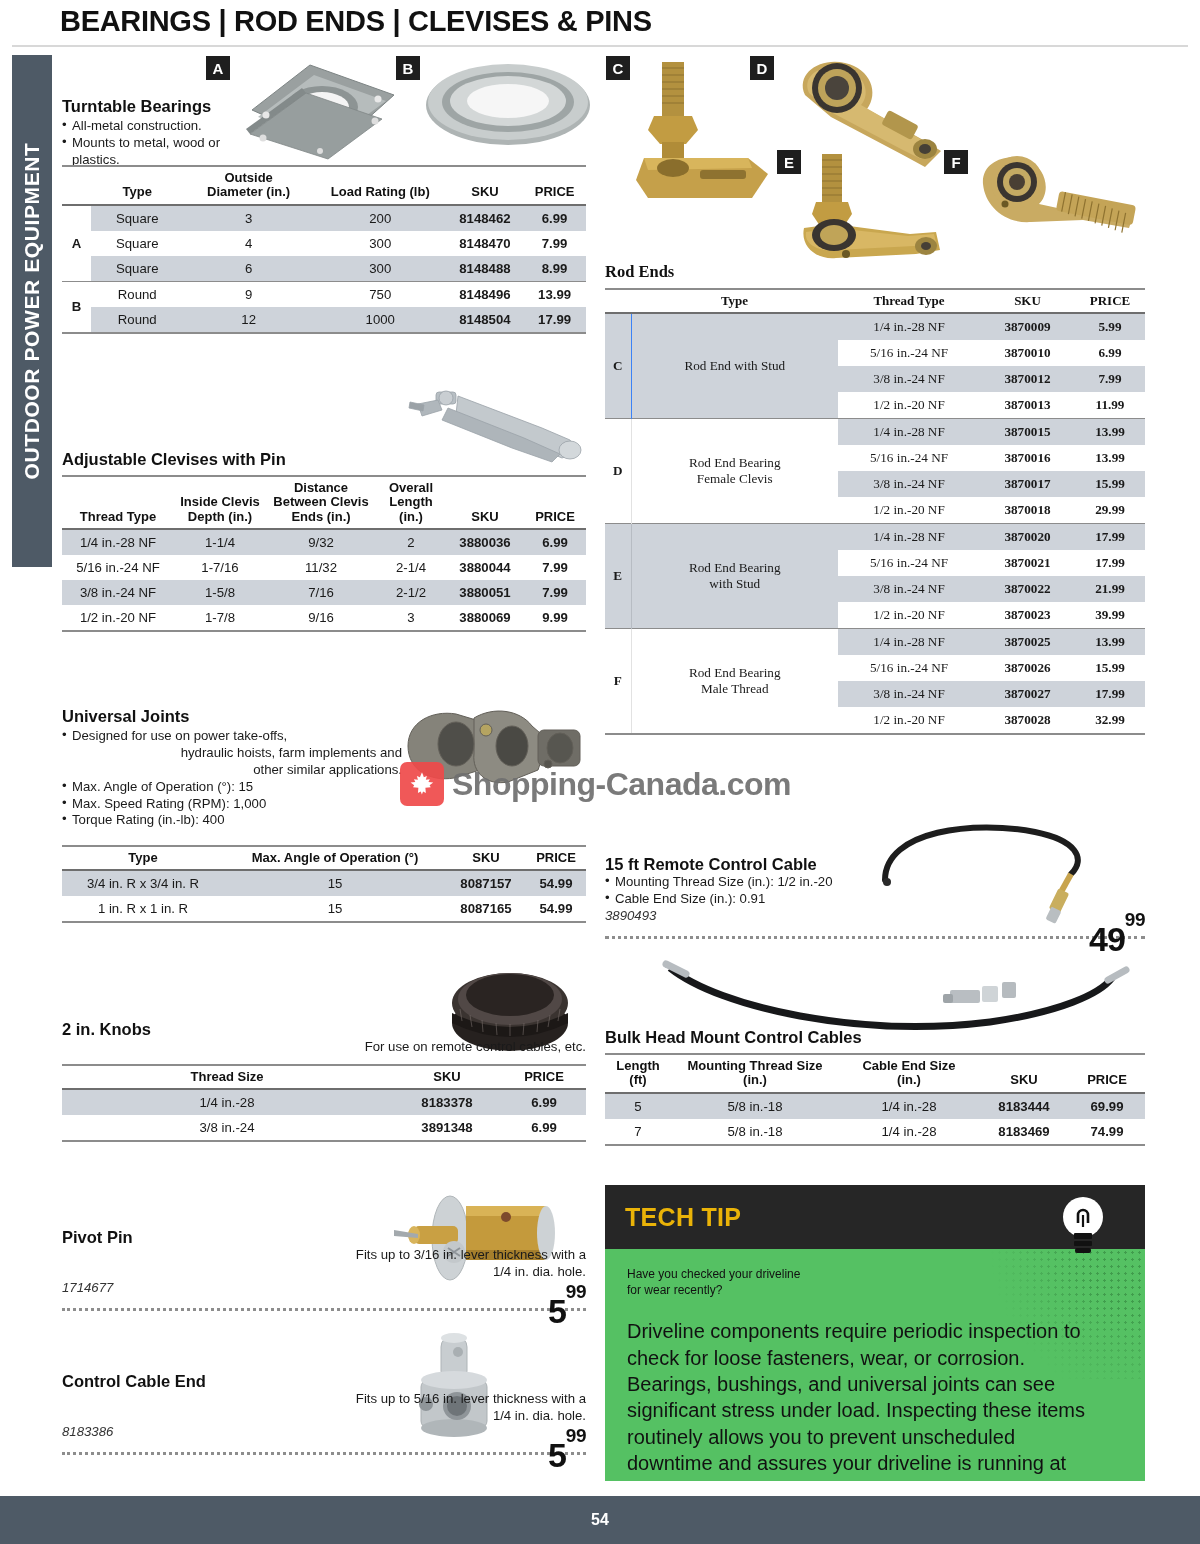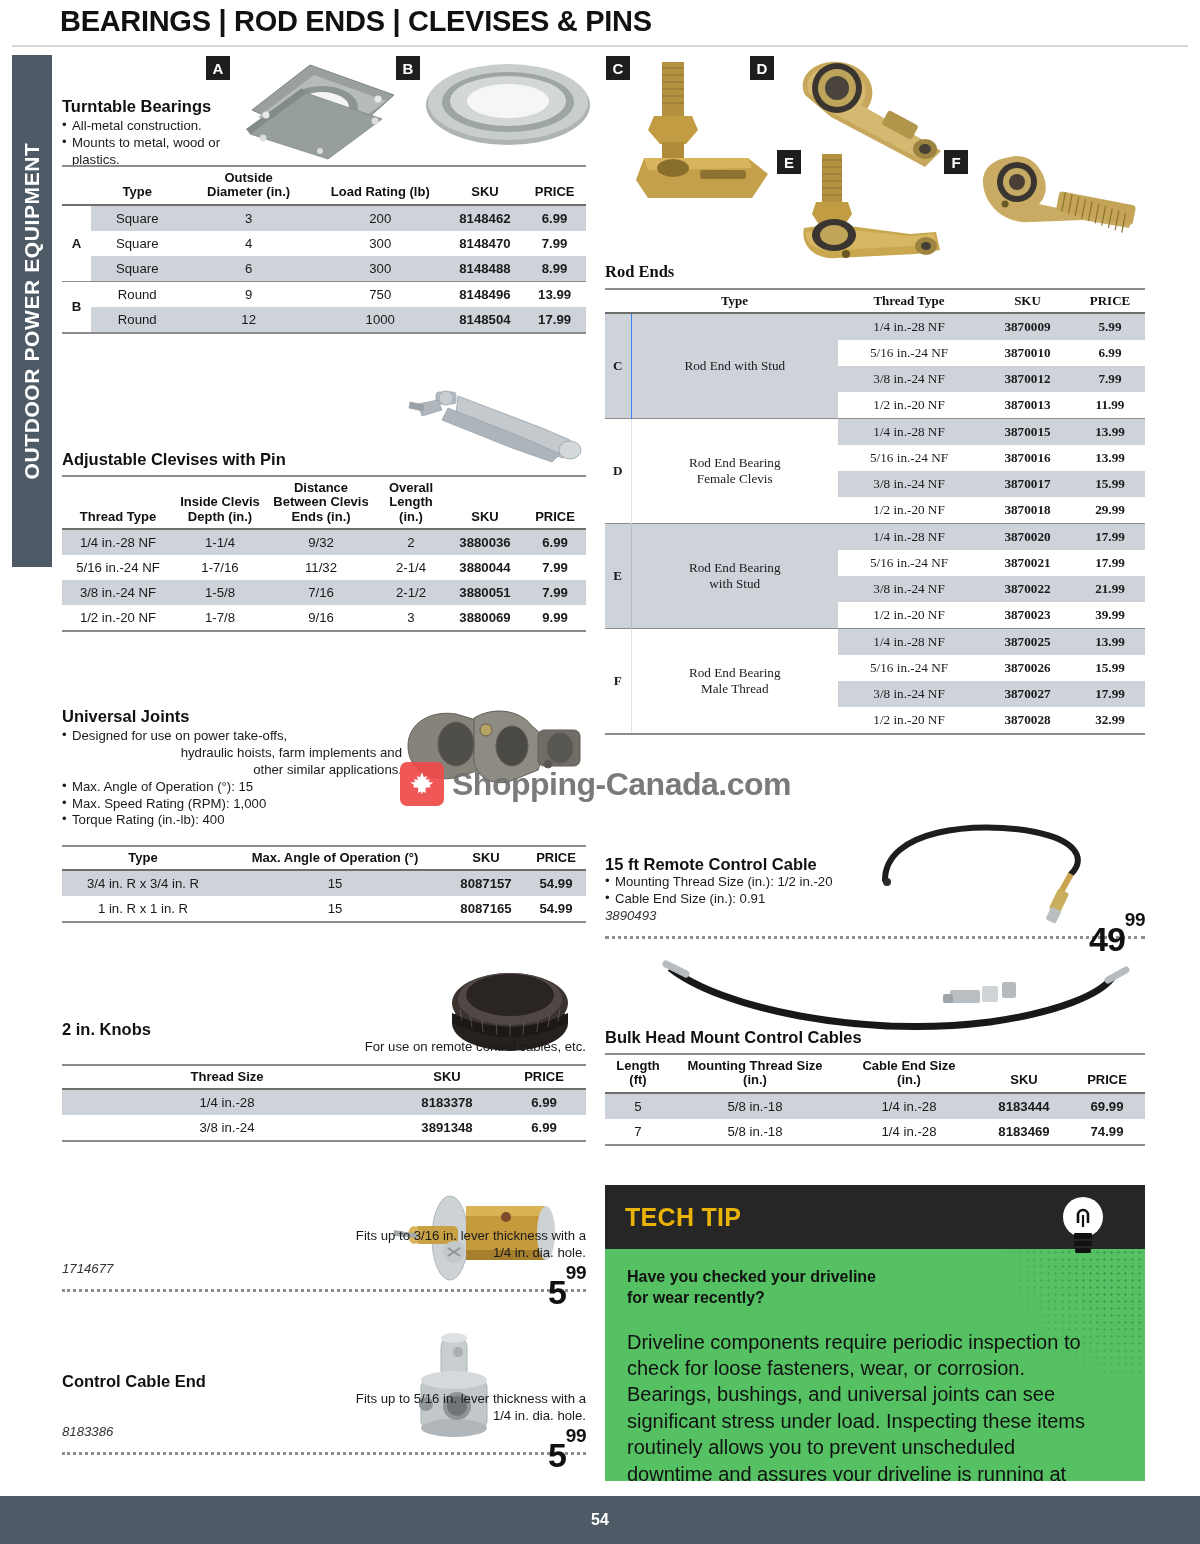--- a/index.html
+++ b/index.html
@@ -95,21 +95,21 @@
   .techtip-head {
     height: 64px; background: #262626; color: #eab308;
     font-size: 25px; font-weight: bold; letter-spacing: 0.3px;
     display:flex; align-items:center; padding-left: 20px;
     position: relative;
   }
   .techtip-body {
     height: 232px; background: #55c163; padding: 18px 22px 0 22px; position: relative;
     overflow: hidden;
   }
-  .techtip-q { font-size: 16px; font-weight: bold; color:#111; line-height:1.3; }
+  .techtip-q { font-size: 12px; font-weight: normal; color:#111; line-height:1.3; }
   .techtip-p { font-size: 20px; color:#111; line-height:1.32; margin-top: 20px; }
   .bulb { position: absolute; right: 38px; top: 8px; z-index: 6; }
   .halftone {
     position:absolute; right:0; top:0; width: 170px; height: 130px;
     background-image: radial-gradient(#2f7f3a 1.1px, transparent 1.2px);
     background-size: 7px 7px;
     opacity: 0.55;
     -webkit-mask-image: radial-gradient(circle at 100% 0%, #000 30%, transparent 72%);
     mask-image: radial-gradient(circle at 100% 0%, #000 30%, transparent 72%);
     pointer-events:none;
@@ -453,20 +453,21 @@
     <ellipse cx="168" cy="43" rx="9" ry="27" fill="#cdd2d5"></ellipse>
     <rect x="36" y="36" width="44" height="18" rx="5" fill="#c9a043"></rect>
     <ellipse cx="36" cy="45" rx="6" ry="9" fill="#d8b45c"></ellipse>
     <path d="M16 40 L40 44 L40 48 L16 46 Z" fill="#a3a9ad"></path>
     <circle cx="76" cy="62" r="11" fill="#c3c8cb"></circle>
     <path d="M70 58 l12 8 M70 66 l12 -8" stroke="#8e9499" stroke-width="2"></path>
     <circle cx="128" cy="27" r="5" fill="#7d4a2c"></circle>
   </svg>
 
   <div style="position:absolute; left:62px; top:1228px; width:524px;" data-name="pivot-pin-block">
+    <div class="sec-title" data-name="pivot-pin-title">Pivot Pin</div>
     <div class="sec-sub" data-name="pivot-pin-desc-line1">Fits up to 3/16 in. lever thickness with a</div>
     <div class="sec-sub" data-name="pivot-pin-desc-line2">1/4 in. dia. hole.</div>
     <div class="sku-italic" data-name="pivot-pin-sku">1714677</div>
     <div class="price-line" style="margin-top:4px;" data-name="pivot-pin-price-line">
       <div class="dots" data-name="dot-leader"></div>
       <div class="big-price" data-name="pivot-pin-price"><span>5</span><sup>99</sup></div>
     </div>
   </div>
 
   <svg class="photo" style="left:395px; top:1330px;" width="120" height="110" viewBox="0 0 120 110" data-name="control-cable-end-photo">

